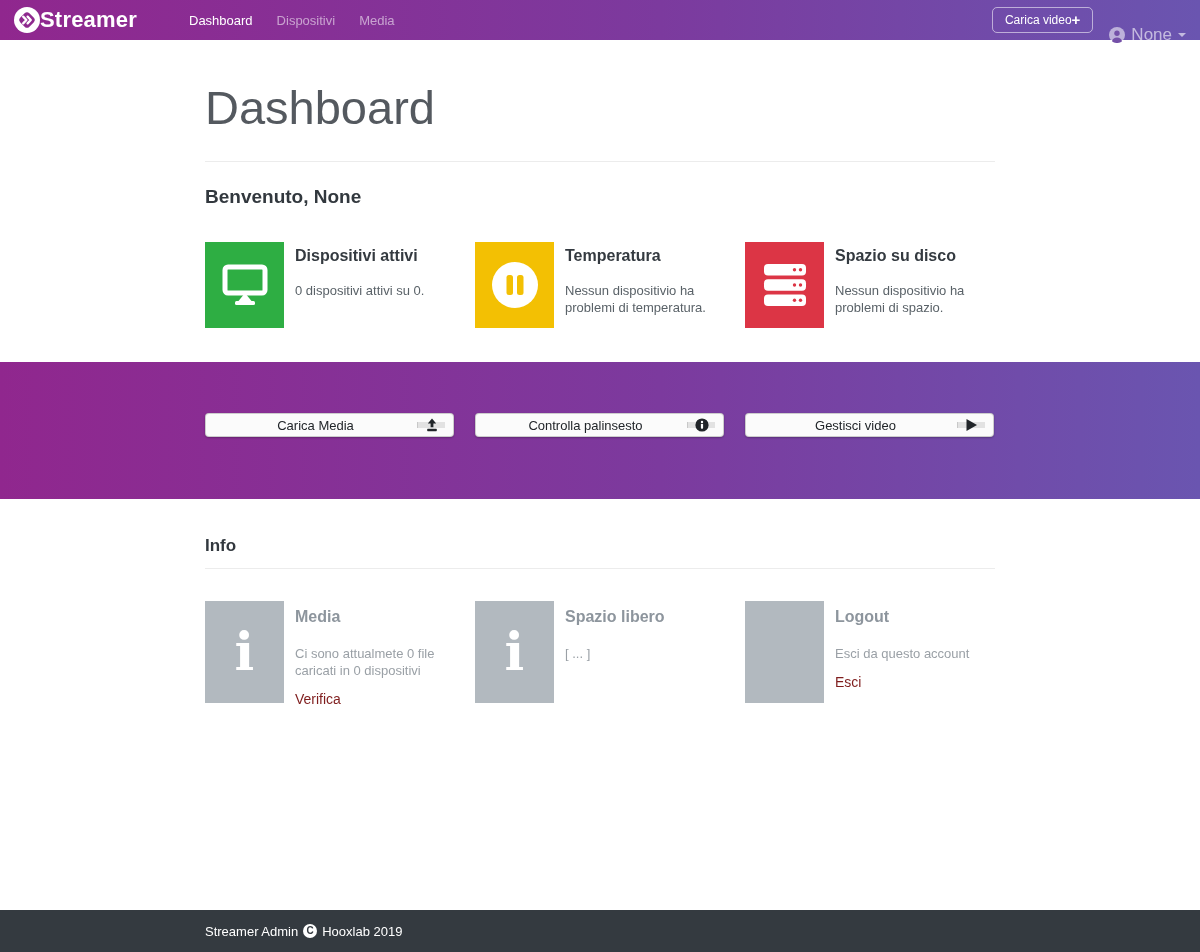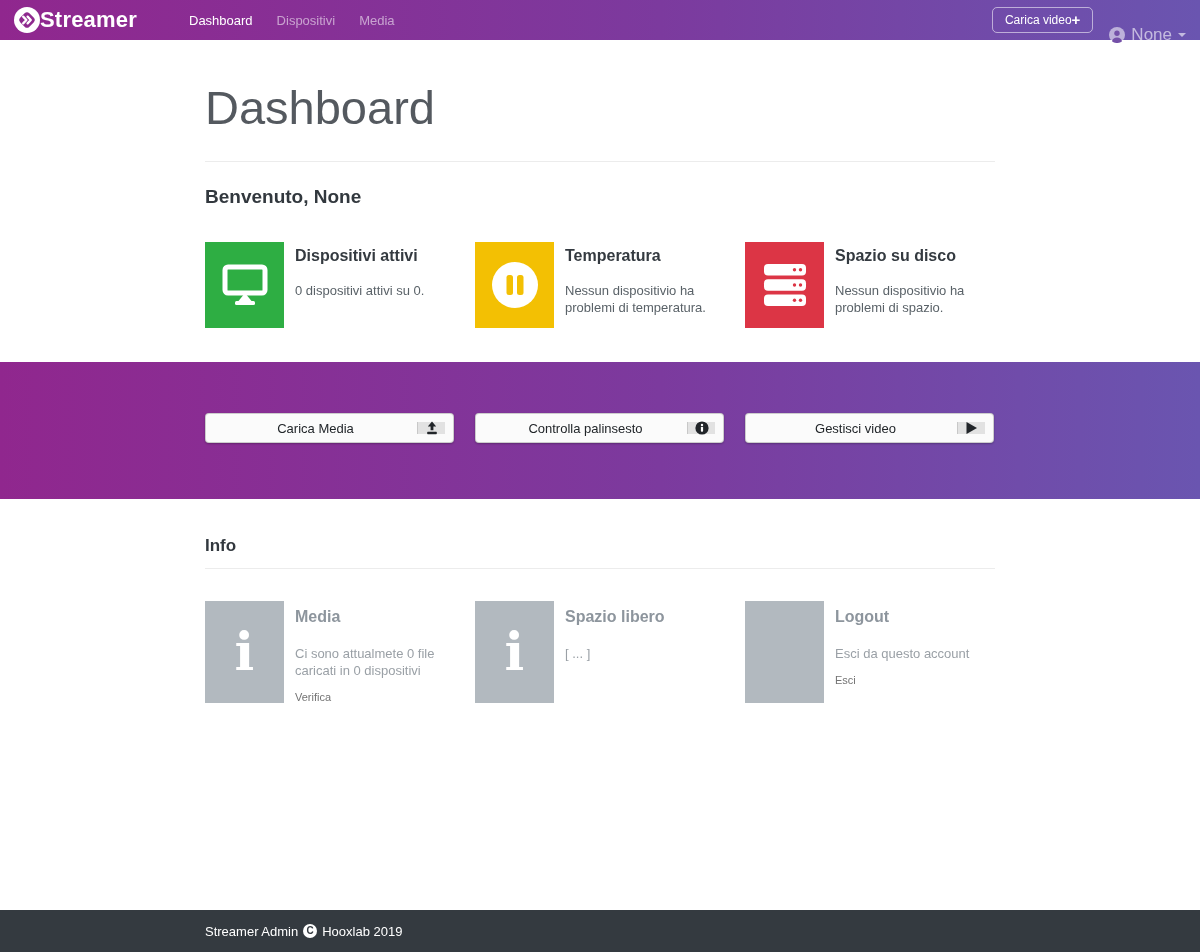--- a/index.html
+++ b/index.html
@@ -46,42 +46,42 @@
   .scard-body { padding-top:5px; }
   .scard-title { font-size:16px; font-weight:bold; color:#343a40; margin-bottom:17px; }
   .scard-text { font-size:13px; color:#5a6268; line-height:17px; max-width:180px; }
   
   .band {
     margin-top:34px; height:137px; padding-top:51px;
     background:linear-gradient(90deg,#90278e 0%,#7c3a9e 55%,#6a55b0 100%);
   }
   .band-row { display:grid; grid-template-columns:270px 270px 250px; }
   .action-btn {
-    width:249px; height:30px; display:flex; align-items:stretch; cursor:pointer;
+    width:249px; height:24px; display:flex; align-items:stretch; cursor:pointer;
     background:#fbfbfb; border:1px solid rgba(0,0,0,.18); border-radius:4px; overflow:hidden;
     box-shadow:0 1px 2px rgba(0,0,0,.25); padding:8px; font-family:inherit;
   }
   .action-label { flex:1; display:flex; align-items:center; justify-content:center; font-size:13px; color:#212529; }
   .action-iconbox {
     width:28px; flex:none; display:flex; align-items:center; justify-content:center;
     background:#e2e2e2; border-left:1px solid #c8c8c8;
   }
   
   .info-title { font-size:17px; font-weight:bold; color:#32383e; margin:37px 0 12px; }
   .info-row { display:grid; grid-template-columns:270px 270px 250px; margin-top:32px; }
   .icard { display:flex; gap:11px; }
   .icard-icon {
     width:79px; height:102px; flex:none; background:#b2b9bf;
     display:flex; align-items:center; justify-content:center;
     color:#fff; font-family:"DejaVu Serif", serif; font-weight:bold; font-size:52px; line-height:1;
   }
   .icard-body { padding-top:7px; }
   .icard-title { font-size:16px; font-weight:bold; color:#8d959d; margin-bottom:19px; }
   .icard-text { font-size:13px; color:#9aa0a6; line-height:17px; max-width:190px; }
-  .icard-link { font-size:11px; color:#737373; text-decoration:none; display:inline-block; margin-top:12px; cursor:pointer; }
+  .icard-link { font-size:14px; color:#7f1d1d; text-decoration:none; display:inline-block; margin-top:12px; cursor:pointer; }
   
   .footer {
     margin-top:auto; height:42px; background:#343a40; color:#fff;
     display:flex; align-items:center; flex-shrink:0;
   }
   .footer-inner { width:790px; margin:0 auto; display:flex; align-items:center; gap:5px; font-size:13px; }
   .copy-circle {
     width:14px; height:14px; border-radius:50%; background:#fff; color:#343a40;
     font-size:10px; font-weight:bold; display:flex; align-items:center; justify-content:center; line-height:1;
   }

